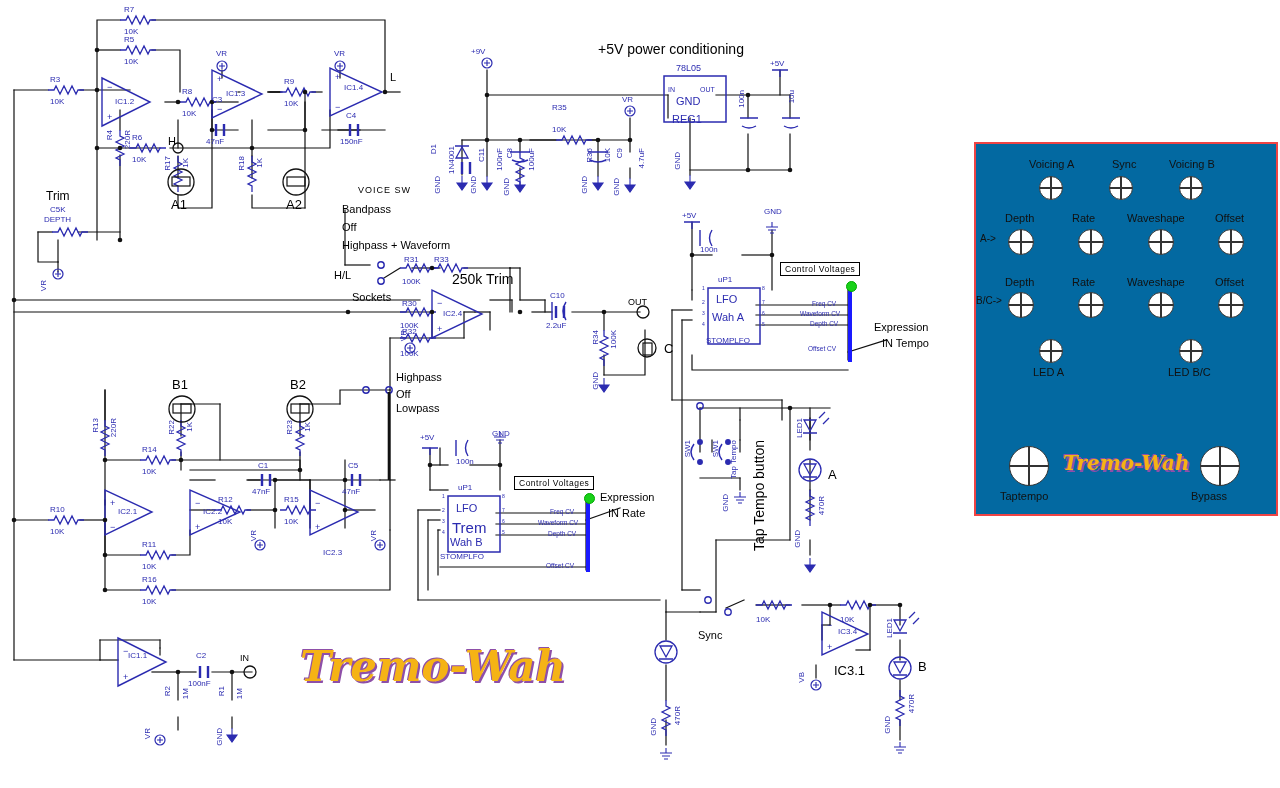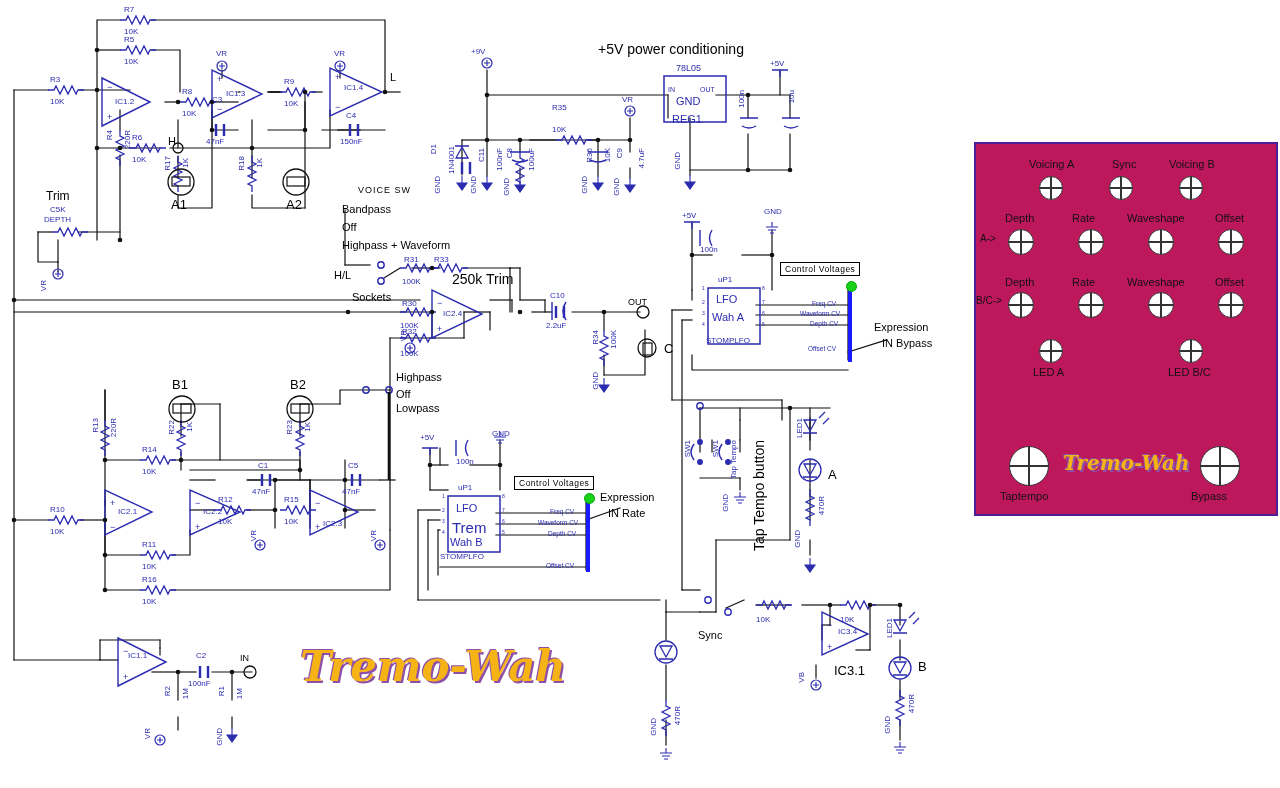--- a/index.html
+++ b/index.html
@@ -7,21 +7,21 @@
   body{width:1280px;height:788px;overflow:hidden;
        font-family:"Liberation Sans",sans-serif;}
   #sheet{position:relative;width:1280px;height:788px;background:#fff;}
   .lbl{position:absolute;color:#2b2bb0;font-size:8px;line-height:1;white-space:nowrap;}
   .lblk{position:absolute;color:#000;font-size:11px;line-height:1;white-space:nowrap;}
   .big{font-size:14px;}
   .tiny{font-size:6.5px;}
   .pin{position:absolute;color:#2b2bb0;font-size:5px;line-height:1;}
   .vert{writing-mode:vertical-rl;transform:rotate(180deg);}
   svg{position:absolute;left:0;top:0;}
-  .panelbox{position:absolute;border:2px solid #4c1d95;background:#be185d;}
+  .panelbox{position:absolute;border:2px solid #ef4444;background:#0369a1;}
   .knob{position:absolute;border:1.6px solid #333;border-radius:50%;background:#fff;}
   .knob::before,.knob::after{content:"";position:absolute;background:#333;}
   .knob::before{left:50%;top:0;width:1.4px;height:100%;margin-left:-0.7px;}
   .knob::after{top:50%;left:0;height:1.4px;width:100%;margin-top:-0.7px;}
   .plabel{position:absolute;color:#111;font-size:11px;white-space:nowrap;}
   .logo{position:absolute;font-family:"DejaVu Serif",serif;font-weight:bold;
         font-style:italic;color:#f5b315;
         text-shadow:2px 2px 0 #8e4fa8, -1px -1px 0 #8e4fa8;white-space:nowrap;}
   .cvbox{position:absolute;border:1.4px solid #000;background:#fff;color:#000;
          font-size:8.5px;padding:1px 4px;white-space:nowrap;letter-spacing:.5px;}
@@ -661,21 +661,21 @@
   <div class="lbl vert" style="left:168px;top:420px">R22</div>
   <div class="lbl vert" style="left:186px;top:422px">1K</div>
   <div class="lbl vert" style="left:286px;top:420px">R23</div>
   <div class="lbl vert" style="left:304px;top:422px">1K</div>
   <div class="lbl" style="left:258px;top:462px">C1</div>
   <div class="lbl" style="left:252px;top:488px">47nF</div>
   <div class="lbl" style="left:348px;top:462px">C5</div>
   <div class="lbl" style="left:342px;top:488px">47nF</div>
   <div class="lbl" style="left:118px;top:508px">IC2.1</div>
   <div class="lbl" style="left:203px;top:508px">IC2.2</div>
-  <div class="lbl" style="left:323px;top:520px">IC2.3</div>
+  <div class="lbl" style="left:323px;top:549px">IC2.3</div>
   <div class="lbl vert" style="left:250px;top:530px">VR</div>
   <div class="lbl vert" style="left:370px;top:530px">VR</div>
   <div class="lblk" style="left:172px;top:378px;font-size:13px">B1</div>
   <div class="lblk" style="left:290px;top:378px;font-size:13px">B2</div>
 
   <div class="lbl" style="left:128px;top:652px">IC1.1</div>
   <div class="lbl" style="left:196px;top:652px">C2</div>
   <div class="lbl" style="left:188px;top:680px">100nF</div>
   <div class="lbl vert" style="left:164px;top:686px">R2</div>
   <div class="lbl vert" style="left:182px;top:688px">1M</div>
@@ -733,21 +733,21 @@
   <div class="pin" style="left:762px;top:300px">7</div>
   <div class="pin" style="left:762px;top:311px">6</div>
   <div class="pin" style="left:762px;top:322px">5</div>
   <div class="cvbox" style="left:780px;top:262px">Control  Voltages</div>
   <div class="dot" style="left:846px;top:281px"></div>
   <div class="lbl tiny" style="left:812px;top:301px">Freq  CV</div>
   <div class="lbl tiny" style="left:800px;top:311px">Waveform  CV</div>
   <div class="lbl tiny" style="left:810px;top:321px">Depth  CV</div>
   <div class="lbl tiny" style="left:808px;top:346px">Offset  CV</div>
   <div class="lblk" style="left:874px;top:322px">Expression</div>
-  <div class="lblk" style="left:882px;top:338px">IN  Bypass</div>
+  <div class="lblk" style="left:882px;top:338px">IN  Tempo</div>
 
   <div class="lbl" style="left:420px;top:434px">+5V</div>
   <div class="lbl" style="left:492px;top:430px">GND</div>
   <div class="lbl" style="left:456px;top:458px">100n</div>
   <div class="lbl" style="left:458px;top:484px">uP1</div>
   <div class="lbl" style="left:456px;top:503px;font-size:11px">LFO</div>
   <div class="lbl" style="left:452px;top:520px;font-size:15px">Trem</div>
   <div class="lbl" style="left:450px;top:537px;font-size:11px">Wah B</div>
   <div class="lbl" style="left:440px;top:553px;font-size:8px">STOMPLFO</div>
   <div class="pin" style="left:442px;top:494px">1</div>

